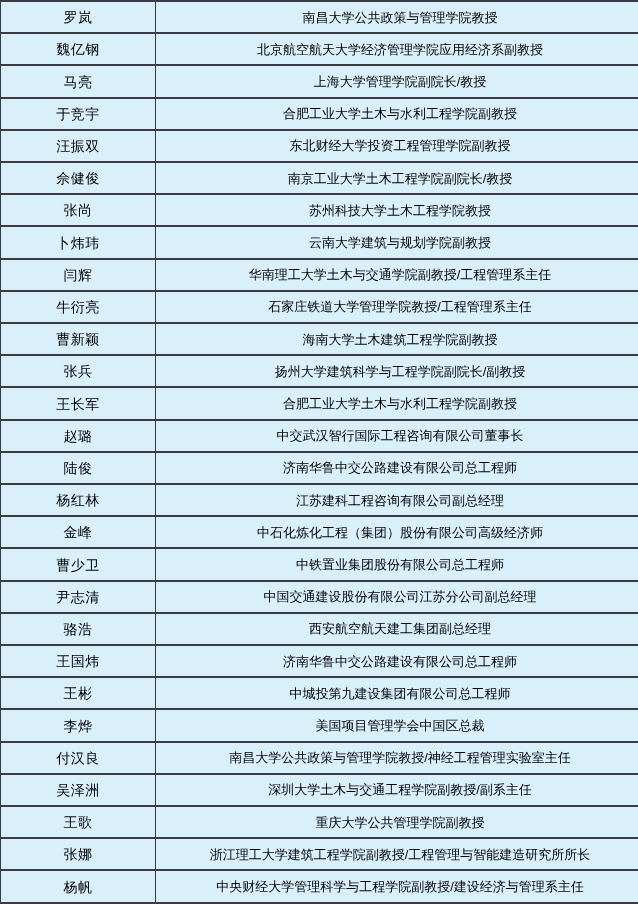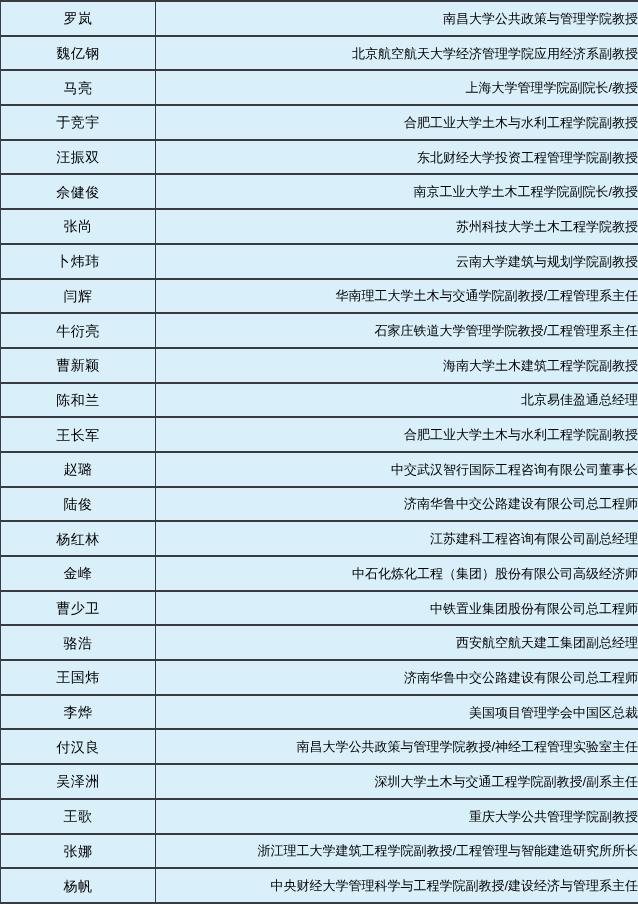--- a/index.html
+++ b/index.html
@@ -31,21 +31,21 @@
     white-space: nowrap;
     vertical-align: middle;
     line-height: 1;
   }
   td.name-cell {
     text-align: center;
     font-size: 14px;
     letter-spacing: 0.5px;
   }
   td.affil-cell {
-    text-align: right;
+    text-align: center;
     padding-left: 6px;
     font-size: 13px;
   }
 </style>
 </head>
 <body>
 
 <table class="experts">
   <colgroup>
     <col class="c-name">
@@ -90,22 +90,22 @@
       </tr>
       <tr class="row">
         <td class="name-cell">牛衍亮</td>
         <td class="affil-cell">石家庄铁道大学管理学院教授/工程管理系主任</td>
       </tr>
       <tr class="row">
         <td class="name-cell">曹新颖</td>
         <td class="affil-cell">海南大学土木建筑工程学院副教授</td>
       </tr>
       <tr class="row">
-        <td class="name-cell">陈和兰</td>
-        <td class="affil-cell">北京易佳盈通总经理</td>
+        <td class="name-cell">张兵</td>
+        <td class="affil-cell">扬州大学建筑科学与工程学院副院长/副教授</td>
       </tr>
       <tr class="row">
         <td class="name-cell">王长军</td>
         <td class="affil-cell">合肥工业大学土木与水利工程学院副教授</td>
       </tr>
       <tr class="row">
         <td class="name-cell">赵璐</td>
         <td class="affil-cell">中交武汉智行国际工程咨询有限公司董事长</td>
       </tr>
       <tr class="row">
@@ -118,26 +118,34 @@
       </tr>
       <tr class="row">
         <td class="name-cell">金峰</td>
         <td class="affil-cell">中石化炼化工程（集团）股份有限公司高级经济师</td>
       </tr>
       <tr class="row">
         <td class="name-cell">曹少卫</td>
         <td class="affil-cell">中铁置业集团股份有限公司总工程师</td>
       </tr>
       <tr class="row">
+        <td class="name-cell">尹志清</td>
+        <td class="affil-cell">中国交通建设股份有限公司江苏分公司副总经理</td>
+      </tr>
+      <tr class="row">
         <td class="name-cell">骆浩</td>
         <td class="affil-cell">西安航空航天建工集团副总经理</td>
       </tr>
       <tr class="row">
         <td class="name-cell">王国炜</td>
         <td class="affil-cell">济南华鲁中交公路建设有限公司总工程师</td>
+      </tr>
+      <tr class="row">
+        <td class="name-cell">王彬</td>
+        <td class="affil-cell">中城投第九建设集团有限公司总工程师</td>
       </tr>
       <tr class="row">
         <td class="name-cell">李烨</td>
         <td class="affil-cell">美国项目管理学会中国区总裁</td>
       </tr>
       <tr class="row">
         <td class="name-cell">付汉良</td>
         <td class="affil-cell">南昌大学公共政策与管理学院教授/神经工程管理实验室主任</td>
       </tr>
       <tr class="row">

